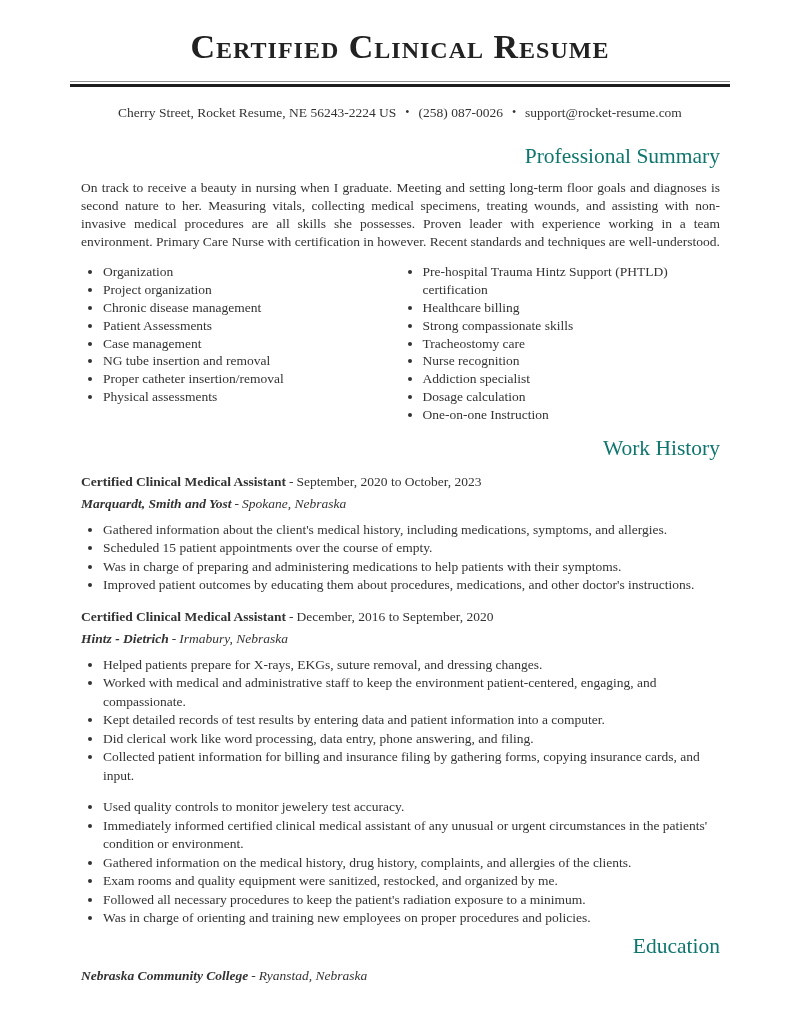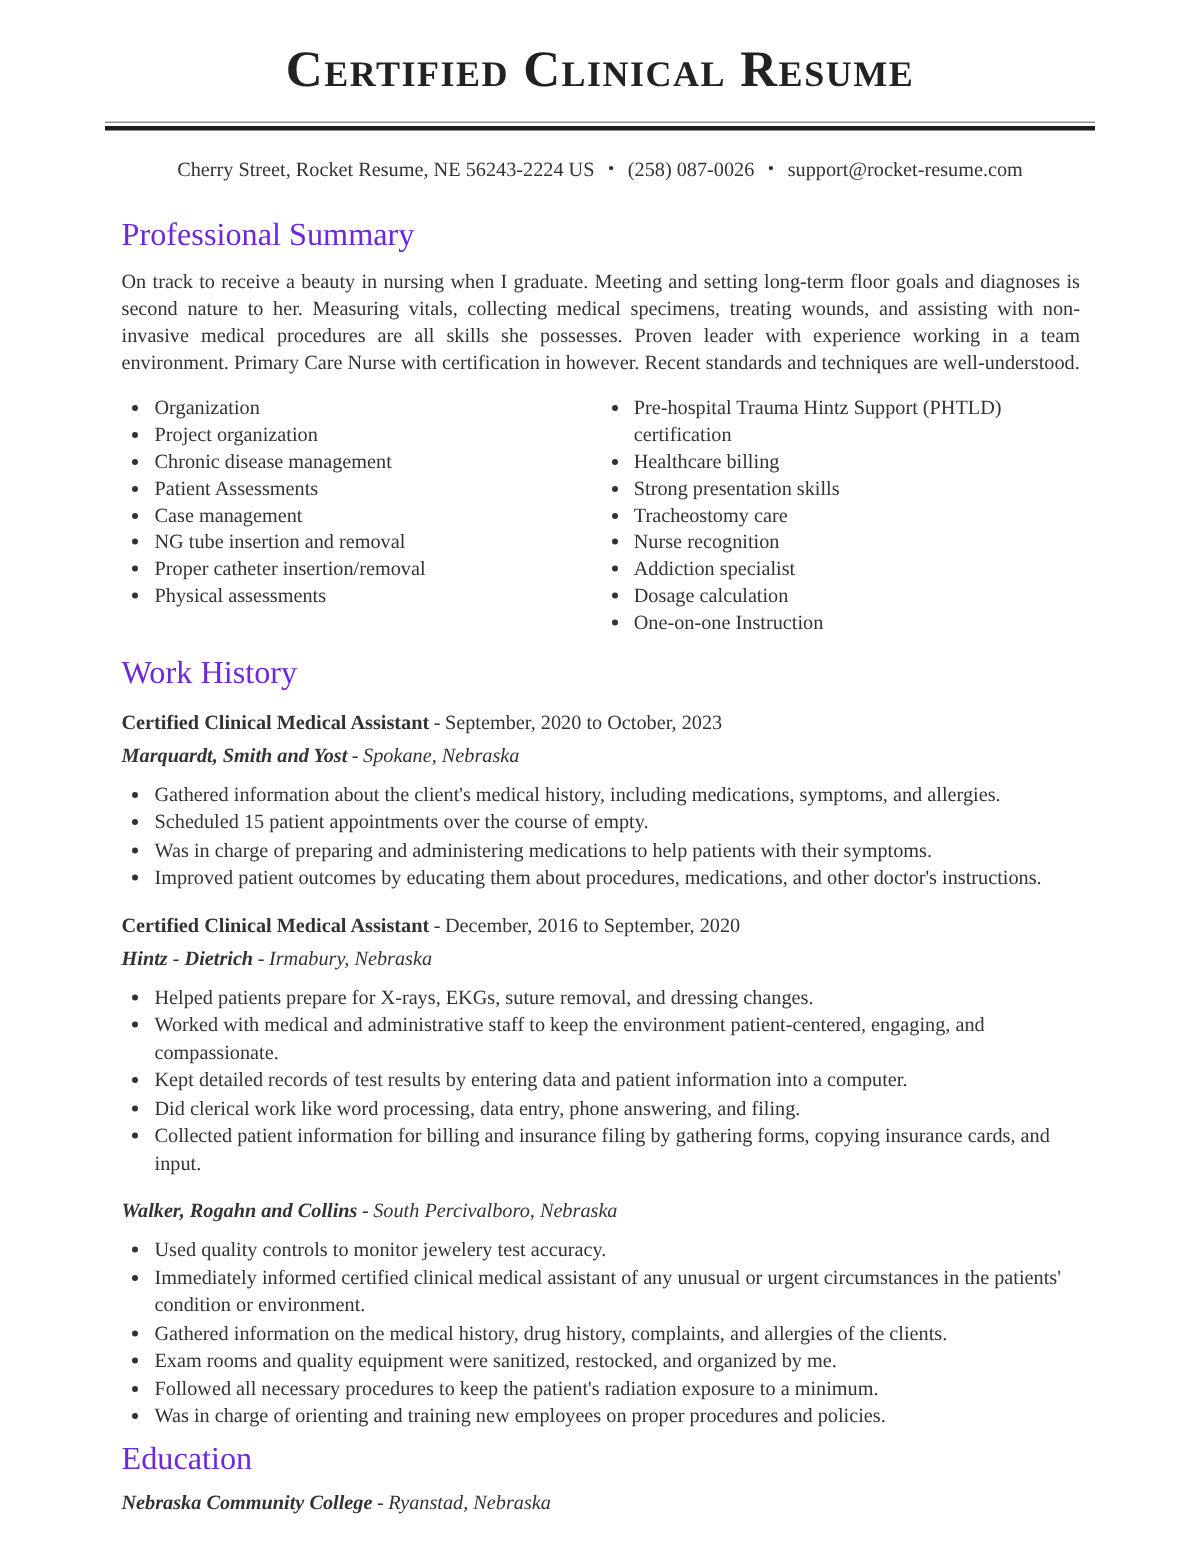--- a/index.html
+++ b/index.html
@@ -35,23 +35,24 @@
     text-align: center;
     font-size: 13.5px;
     line-height: 18px;
     color: #333;
   }
   .dot { display: inline-block; margin: 0 9px; font-size: 12px; vertical-align: 1px; }
   .content { padding: 0 30px 0 31px; }
   h2 {
     font-size: 21.5px;
     font-weight: 400;
-    color: #6d28d9;
+    color: #0f766e;
     margin: 0;
     line-height: 1.18;
+    text-align: right;
   }
   .section-summary h2 { margin-top: 22px; }
   .summary-text {
     margin: 10px 0 0 0;
     line-height: 18px;
     text-align: justify;
   }
   .section-skills h2 { margin-top: 14px; }
   .skills-cols { display: flex; margin-top: 12px; }
   .skills-col { width: 50%; }
@@ -104,21 +105,21 @@
             <li>Case management</li>
             <li>NG tube insertion and removal</li>
             <li>Proper catheter insertion/removal</li>
             <li>Physical assessments</li>
           </ul>
         </div>
         <div class="skills-col">
           <ul>
             <li>Pre-hospital Trauma Hintz Support (PHTLD) certification</li>
             <li>Healthcare billing</li>
-            <li>Strong presentation skills</li>
+            <li>Strong compassionate skills</li>
             <li>Tracheostomy care</li>
             <li>Nurse recognition</li>
             <li>Addiction specialist</li>
             <li>Dosage calculation</li>
             <li>One-on-one Instruction</li>
           </ul>
         </div>
       </div>
     </section>
 
@@ -150,23 +151,20 @@
         <ul>
           <li>Helped patients prepare for X-rays, EKGs, suture removal, and dressing changes.</li>
           <li>Worked with medical and administrative staff to keep the environment patient-centered, engaging, and compassionate.</li>
           <li>Kept detailed records of test results by entering data and patient information into a computer.</li>
           <li>Did clerical work like word processing, data entry, phone answering, and filing.</li>
           <li>Collected patient information for billing and insurance filing by gathering forms, copying insurance cards, and input.</li>
         </ul>
       </div>
 
       <div class="job">
-        <div class="entry-company-line">
-          <span class="entry-company">Walker, Rogahn and Collins</span><span class="sep">-</span><span>South Percivalboro, Nebraska</span>
-        </div>
         <ul>
           <li>Used quality controls to monitor jewelery test accuracy.</li>
           <li>Immediately informed certified clinical medical assistant of any unusual or urgent circumstances in the patients' condition or environment.</li>
           <li>Gathered information on the medical history, drug history, complaints, and allergies of the clients.</li>
           <li>Exam rooms and quality equipment were sanitized, restocked, and organized by me.</li>
           <li>Followed all necessary procedures to keep the patient's radiation exposure to a minimum.</li>
           <li>Was in charge of orienting and training new employees on proper procedures and policies.</li>
         </ul>
       </div>
     </section>

